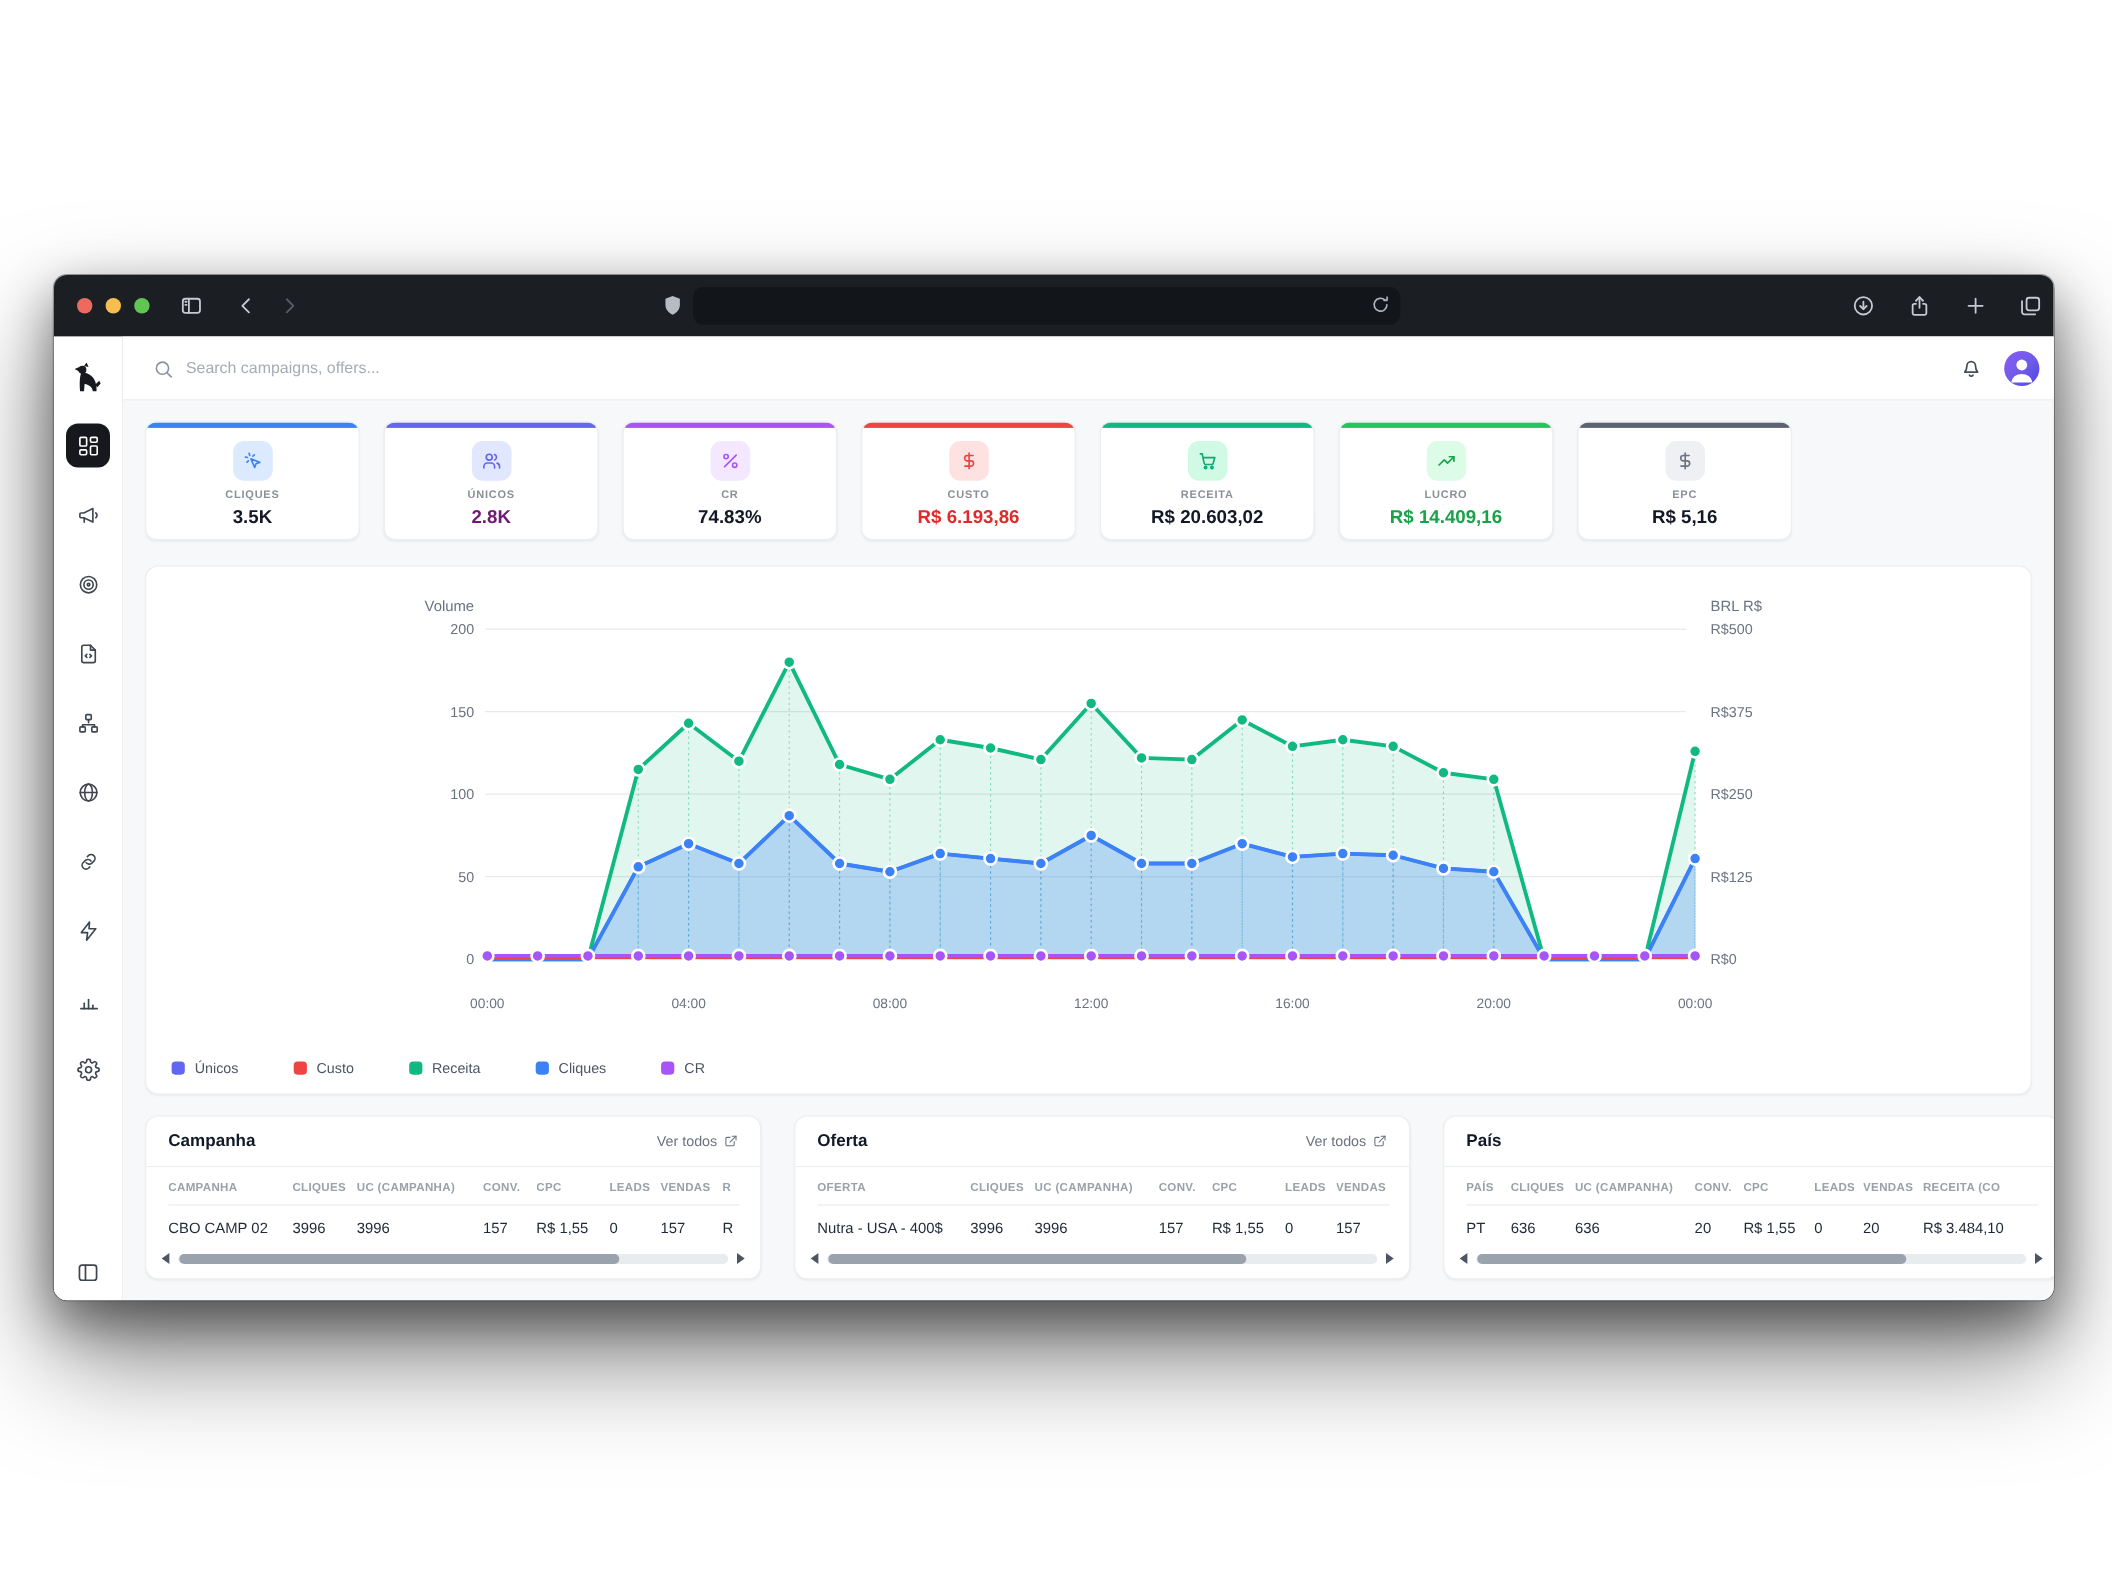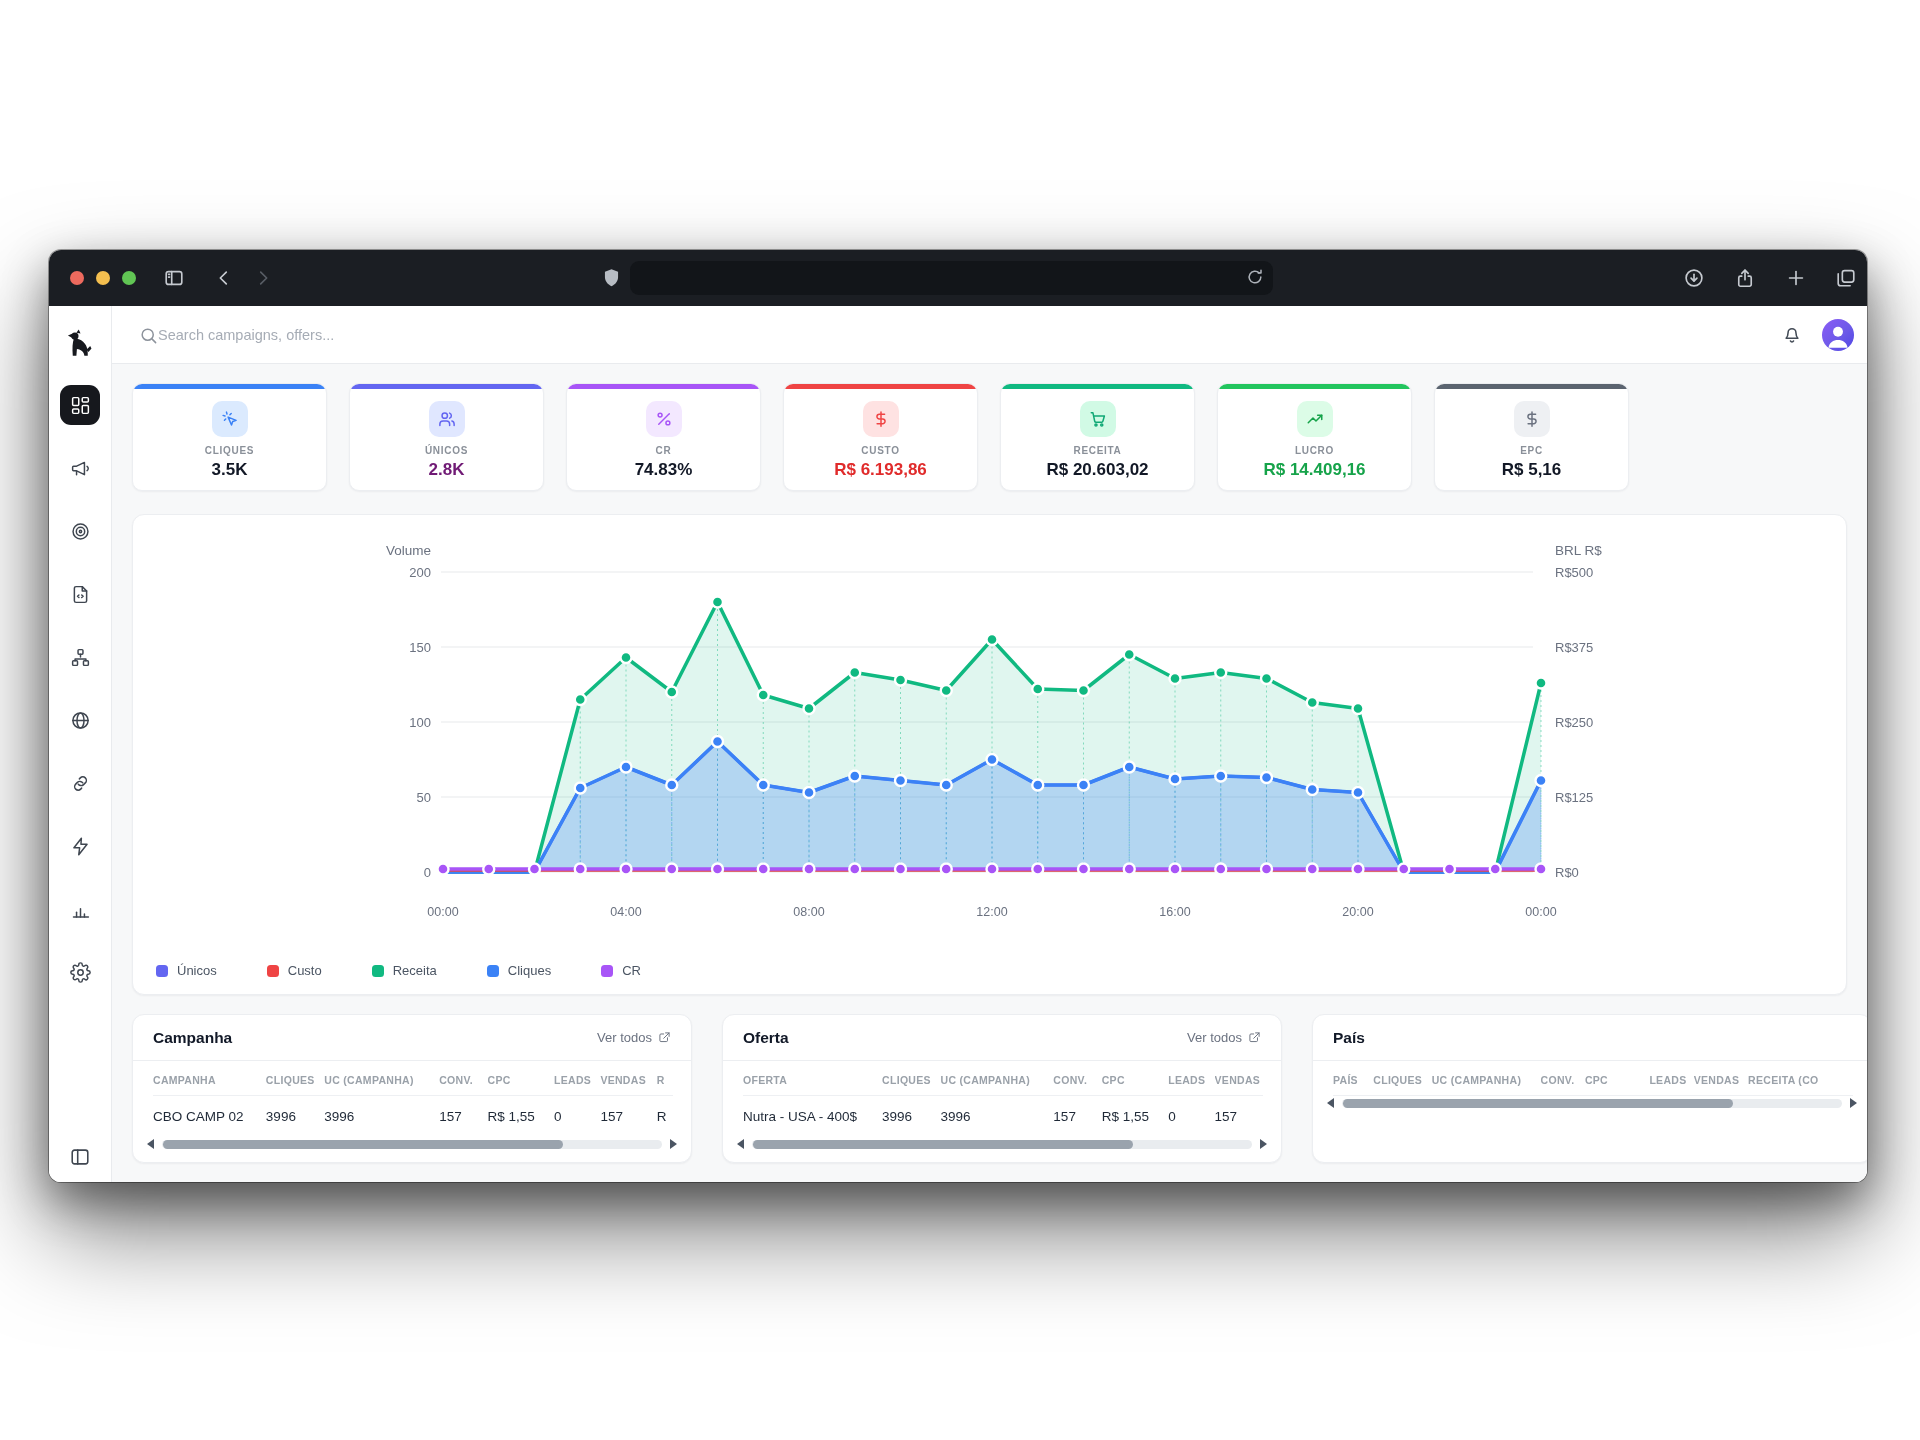--- a/index.html
+++ b/index.html
@@ -29,21 +29,21 @@
   .rail-logo { position:absolute; left:50%; top:22px; transform:translateX(-50%); width:34px; height:34px; }
   .rail-items { position:absolute; top:79px; left:0; width:100%; display:flex; flex-direction:column; align-items:center; gap:23px; }
   .rail-item { width:40px; height:40px; display:flex; align-items:center; justify-content:center; border-radius:11px; color:#3f4650; cursor:pointer; }
   .rail-item svg { width:21px; height:21px; stroke:currentColor; fill:none; stroke-width:1.7; stroke-linecap:round; stroke-linejoin:round; }
   .rail-item.active { background:#16181d; color:#ffffff; }
   .rail-bottom { position:absolute; bottom:14px; left:50%; transform:translateX(-50%); width:22px; height:22px; color:#3f4650; }
   .rail-bottom svg { width:100%; height:100%; stroke:currentColor; fill:none; stroke-width:1.7; stroke-linecap:round; stroke-linejoin:round; }
 
   .main { flex:1; background:#f7f8f9; position:relative; }
   .topbar { height:58px; background:#fff; border-bottom:1px solid #e9ebee; position:relative; }
-  .search-wrap { position:absolute; left:27px; top:0; height:58px; display:flex; align-items:center; width:600px; }
+  .search-wrap { position:absolute; left:27px; top:0; height:58px; display:flex; align-items:center; gap:11px; width:600px; }
   .search-wrap svg { width:19px; height:19px; stroke:#8d939c; fill:none; stroke-width:1.9; stroke-linecap:round; }
   .search-input { border:none; outline:none; background:transparent; font-size:14.5px; color:#374151; width:460px; font-family:"Liberation Sans",sans-serif; }
   .search-input::placeholder { color:#a6acb5; }
   .bell { position:absolute; right:64px; top:18px; width:22px; height:22px; color:#434b56; }
   .bell svg { width:100%; height:100%; stroke:currentColor; fill:none; stroke-width:1.7; stroke-linecap:round; stroke-linejoin:round; }
   .avatar { position:absolute; right:13px; top:13px; width:32px; height:32px; border-radius:50%; overflow:hidden;
             background:linear-gradient(135deg,#8b5cf6 0%,#6d5ae8 55%,#4f46e5 100%); }
   .avatar svg { width:100%; height:100%; }
 
   
@@ -650,20 +650,30 @@
                   <th>CLIQUES</th>
                   <th>UC (CAMPANHA)</th>
                   <th>CONV.</th>
                   <th>CPC</th>
                   <th>LEADS</th>
                   <th>VENDAS</th>
                   <th>RECEITA (CO</th>
                 </tr>
               </thead>
               <tbody>
+                <tr>
+                  <td>PT</td>
+                  <td>636</td>
+                  <td>636</td>
+                  <td>20</td>
+                  <td>R$ 1,55</td>
+                  <td>0</td>
+                  <td>20</td>
+                  <td>R$ 3.484,10</td>
+                </tr>
               </tbody>
             </table>
             <div class="hscroll">
               <span class="hs-arrow left"></span>
               <span class="hs-track">
                 <span class="hs-thumb" style="width:78%"></span>
               </span>
               <span class="hs-arrow right"></span>
             </div>
           </div>

